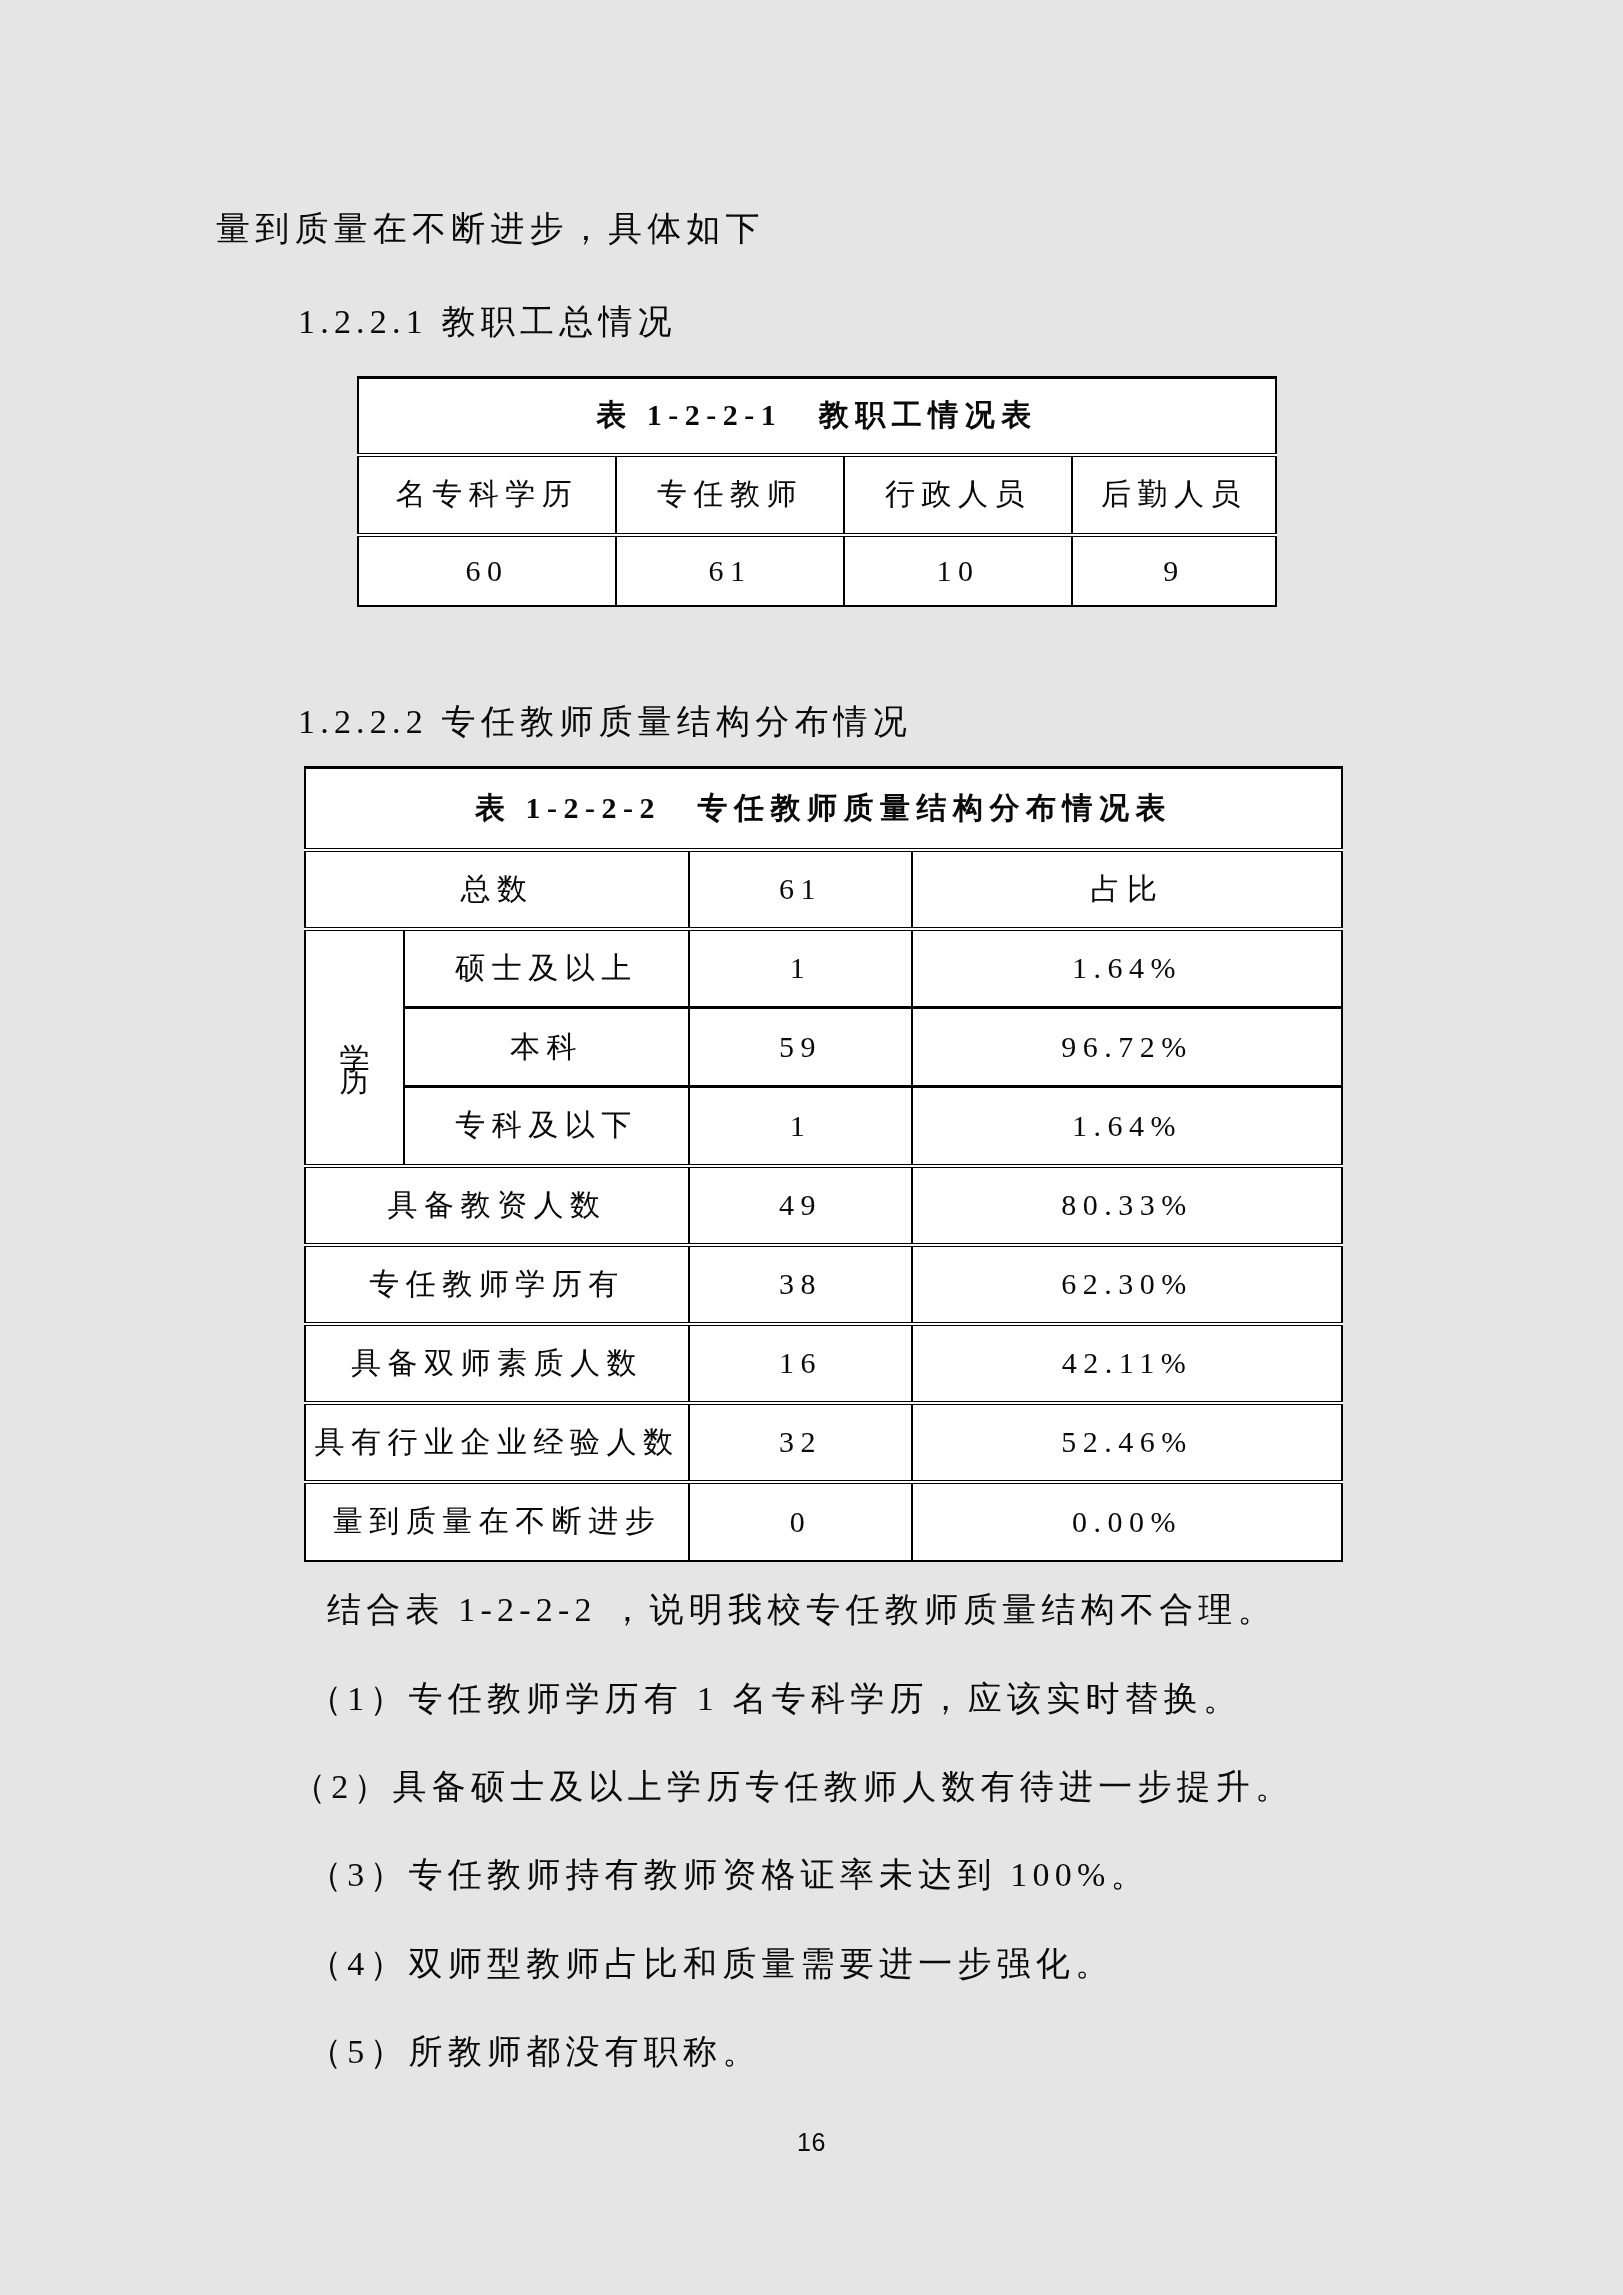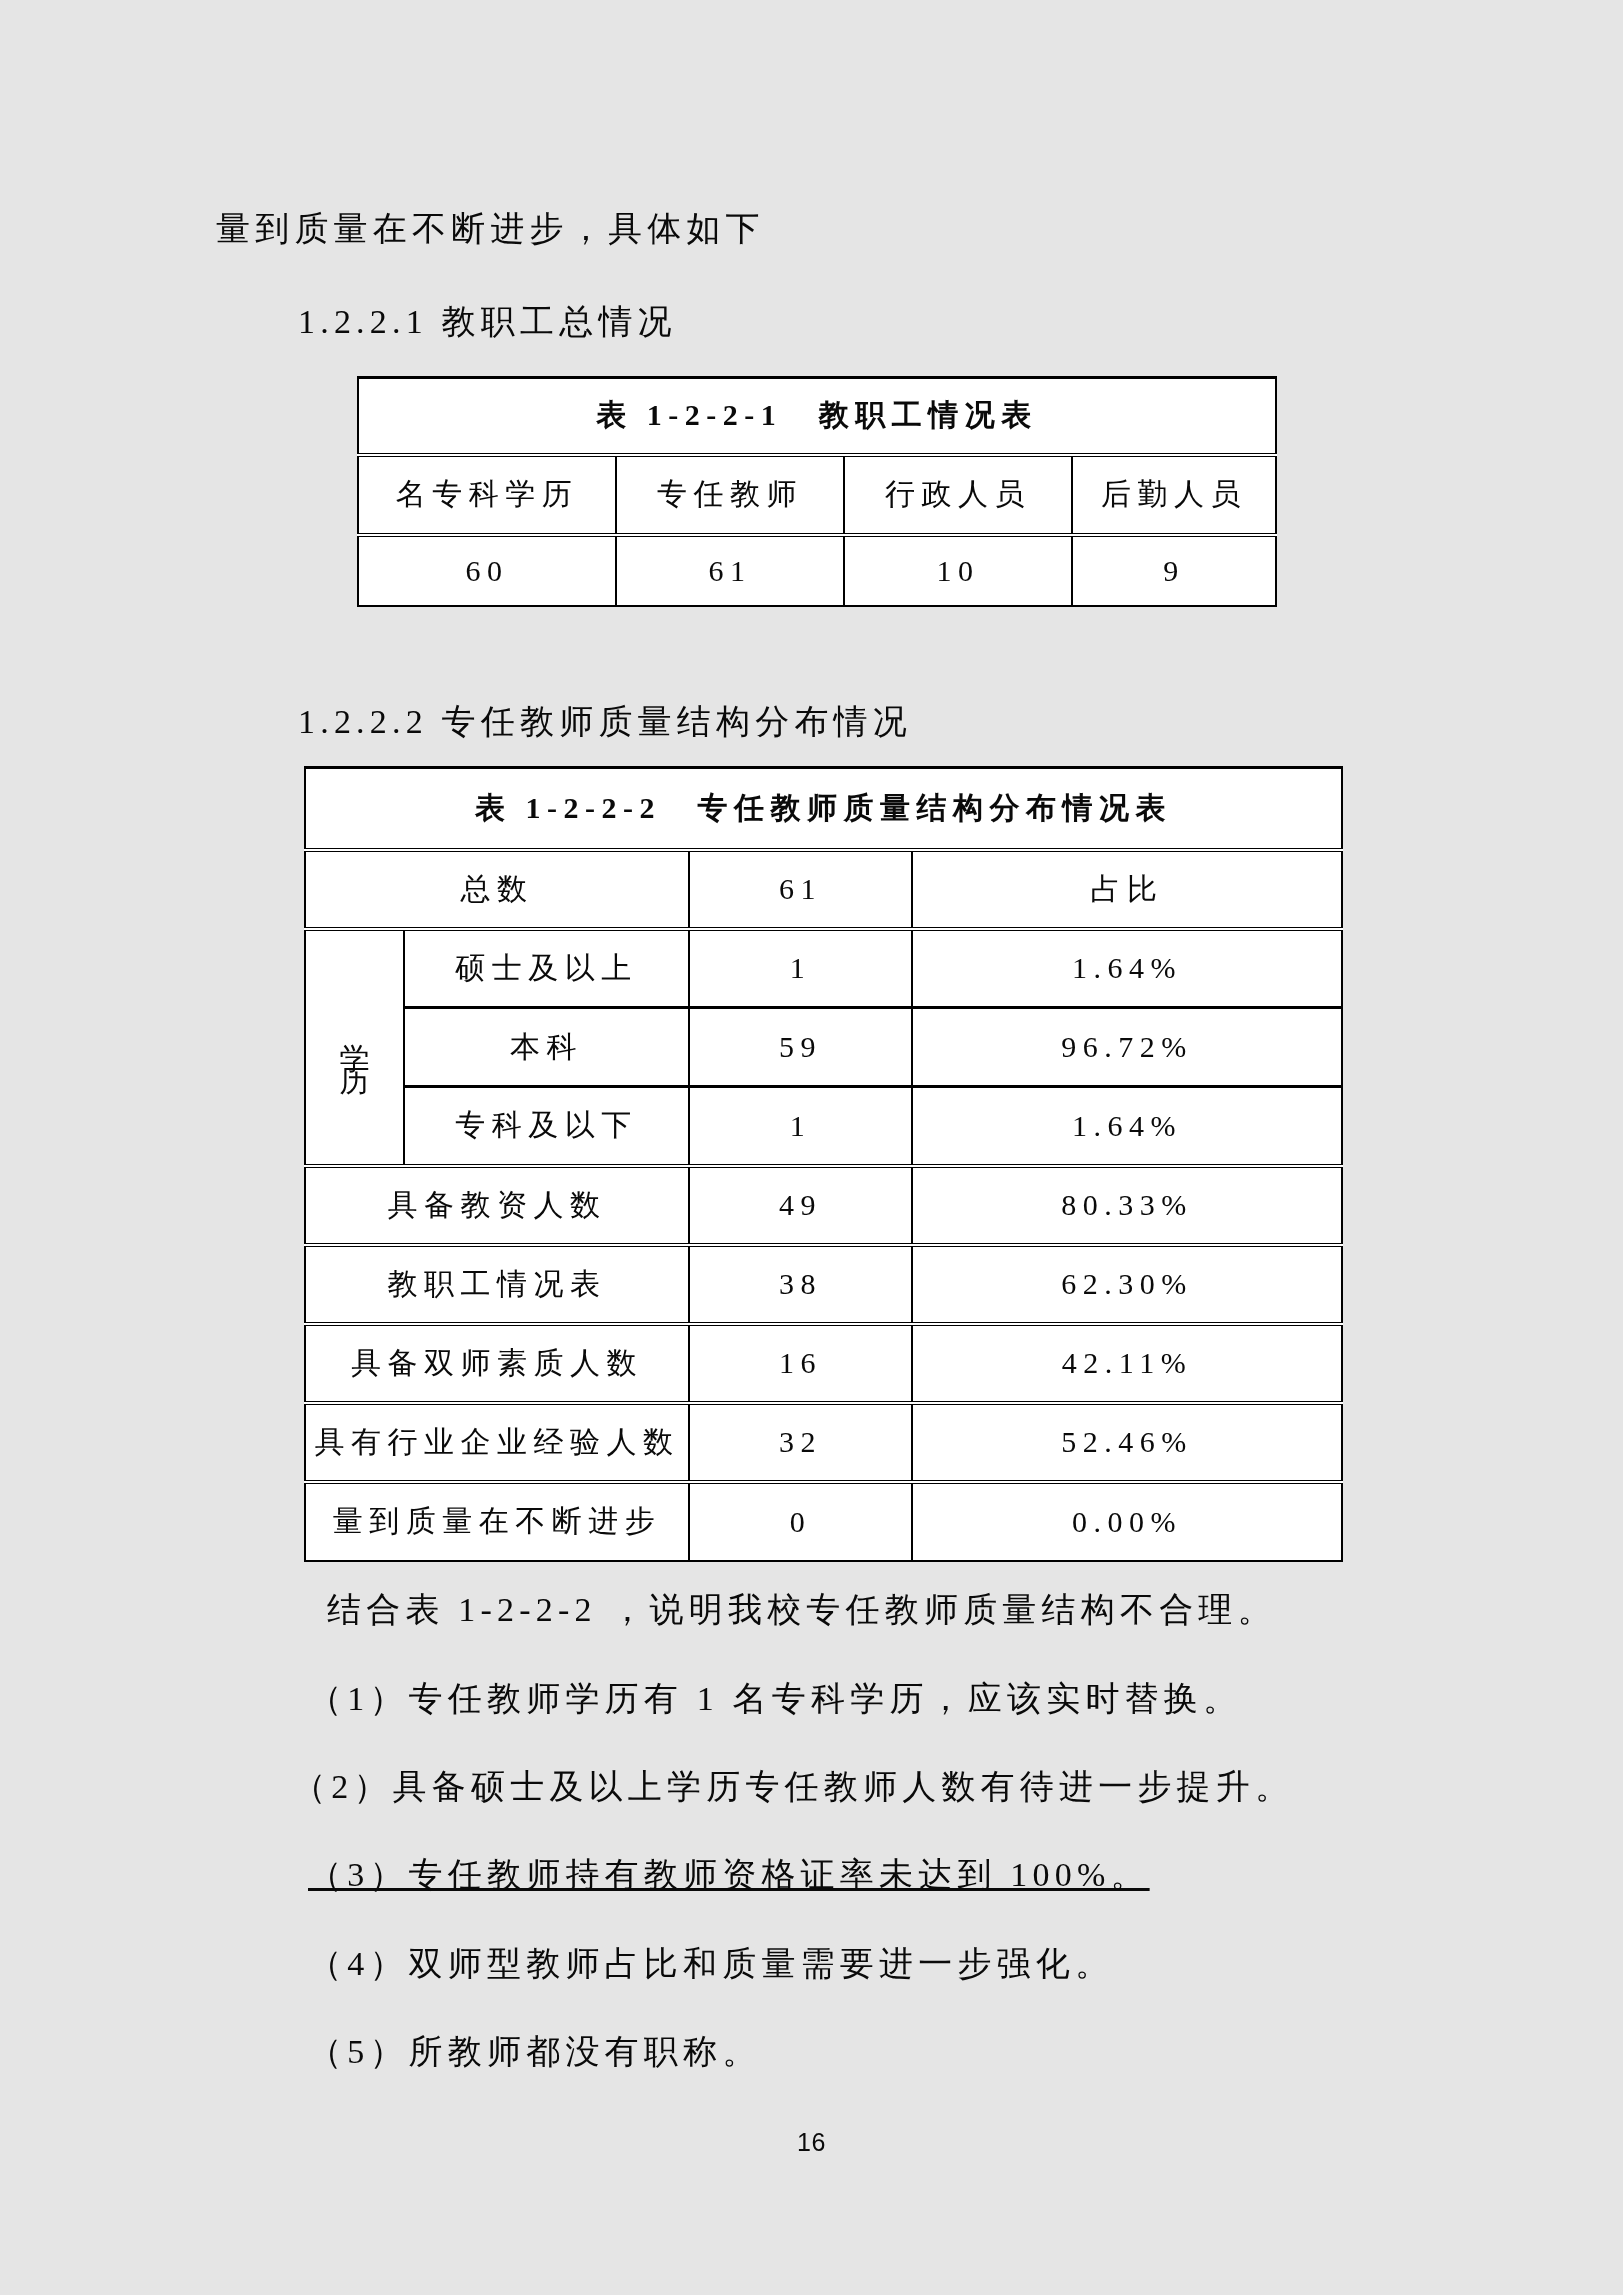--- a/index.html
+++ b/index.html
@@ -143,21 +143,21 @@
       <td>专科及以下</td>
       <td class="num-cell">1</td>
       <td class="num-cell">1.64%</td>
     </tr>
     <tr>
       <td colspan="2">具备教资人数</td>
       <td class="num-cell">49</td>
       <td class="num-cell">80.33%</td>
     </tr>
     <tr>
-      <td colspan="2">教职工情况表</td>
+      <td colspan="2">专任教师学历有</td>
       <td class="num-cell">38</td>
       <td class="num-cell">62.30%</td>
     </tr>
     <tr>
       <td colspan="2">具备双师素质人数</td>
       <td class="num-cell">16</td>
       <td class="num-cell">42.11%</td>
     </tr>
     <tr>
       <td colspan="2">具有行业企业经验人数</td>
@@ -169,20 +169,20 @@
       <td class="num-cell">0</td>
       <td class="num-cell">0.00%</td>
     </tr>
   </tbody>
     </table>
 
   <div class="textline" style="left:296px; top:1589px;margin-left:31px;">结合表 1-2-2-2 ，说明我校专任教师质量结构不合理。</div>
 
   <div class="textline" style="left:308px; top:1678px;">（1）专任教师学历有 1 名专科学历，应该实时替换。</div>
   <div class="textline" style="left:292px; top:1766px;">（2）具备硕士及以上学历专任教师人数有待进一步提升。</div>
-  <div class="textline" style="left:308px; top:1854px;text-decoration:underline;">（3）专任教师持有教师资格证率未达到 100%。</div>
+  <div class="textline" style="left:308px; top:1854px;">（3）专任教师持有教师资格证率未达到 100%。</div>
   <div class="textline" style="left:308px; top:1943px;">（4）双师型教师占比和质量需要进一步强化。</div>
   <div class="textline" style="left:308px; top:2031px;">（5）所教师都没有职称。</div>
 
   <div class="page-number">16</div>
 
 </div>
 
 
 </body></html>

